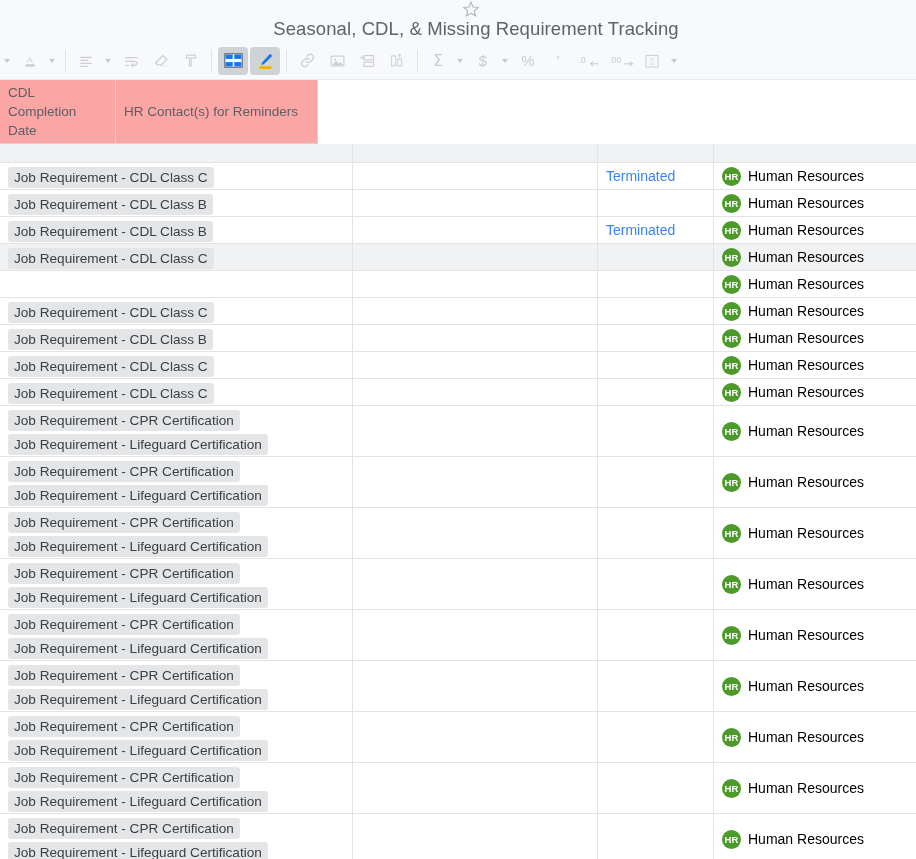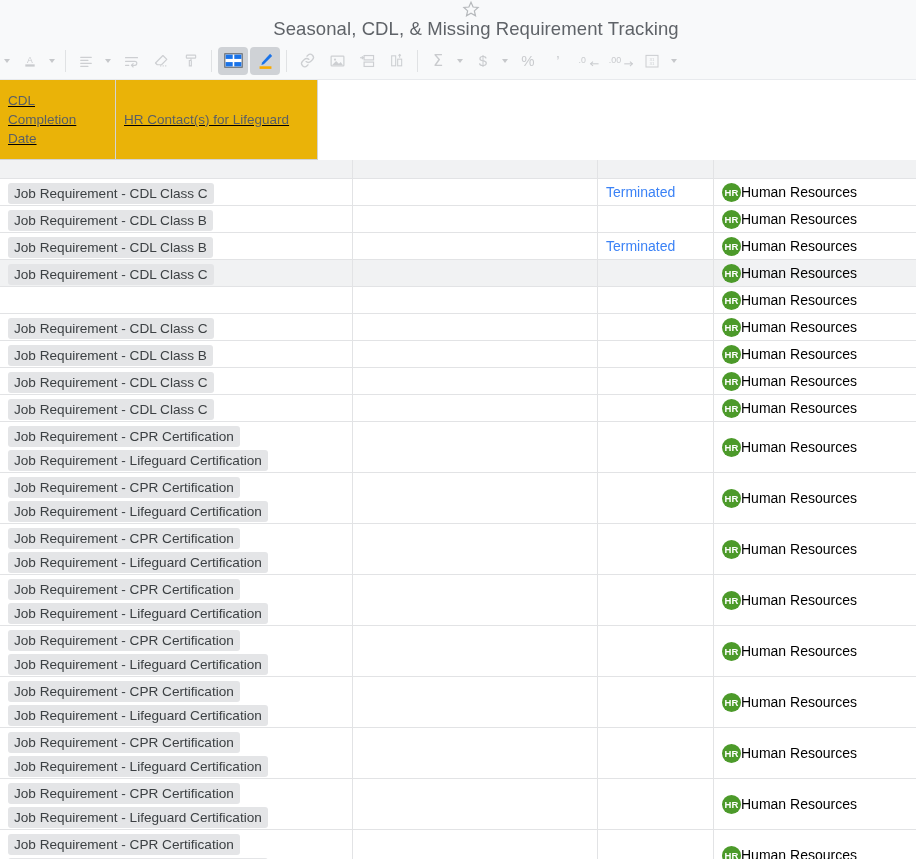--- a/index.html
+++ b/index.html
@@ -108,26 +108,25 @@
     flex-direction: column;
     justify-content: center;
   }
   .c0 { width: 353px; flex: 0 0 353px; justify-content: flex-end; }
   .c1 { width: 245px; flex: 0 0 245px; }
   .c2 { width: 116px; flex: 0 0 116px; }
   .c3 { width: 202px; flex: 0 0 202px; border-right: none; }
 
   
   .hdr .cell {
-    background: #eab308;
+    background: #fca5a5;
     border-right: 1px solid #d3d4d6;
     border-bottom: 1px solid #d3d4d6;
     justify-content: center;
-    height: 80px;
-    text-decoration: underline;
+    height: 64px;
   }
   .hdr-text {
     font-size: 13.5px;
     color: #5a5f66;
     line-height: 19px;
     white-space: pre-line;
   }
 
   
   .spacer .cell {
@@ -155,20 +154,21 @@
   }
   .celltext {
     font-size: 14px;
     color: #3b82f6;
     line-height: 18px;
     white-space: nowrap;
   }
   .contact {
     display: flex;
     align-items: center;
+    gap: 7px;
     white-space: nowrap;
   }
   .avatar {
     width: 19px; height: 19px;
     border-radius: 50%;
     background: #4c9a2a;
     color: #ffffff;
     font-size: 9.5px;
     font-weight: bold;
     display: flex;
@@ -353,21 +353,21 @@
 
 <div class="grid">
 
   <div class="row hdr">
     <div class="cell c2">
       <span class="hdr-text">CDL
 Completion
 Date</span>
     </div>
     <div class="cell c3">
-      <span class="hdr-text">HR Contact(s) for Lifeguard</span>
+      <span class="hdr-text">HR Contact(s) for Reminders</span>
     </div>
   </div>
 
   <div id="rows-host">
       <div class="row spacer">
         <div class="cell c0"></div>
         <div class="cell c1"></div>
         <div class="cell c2"></div>
         <div class="cell c3"></div>
       </div>

